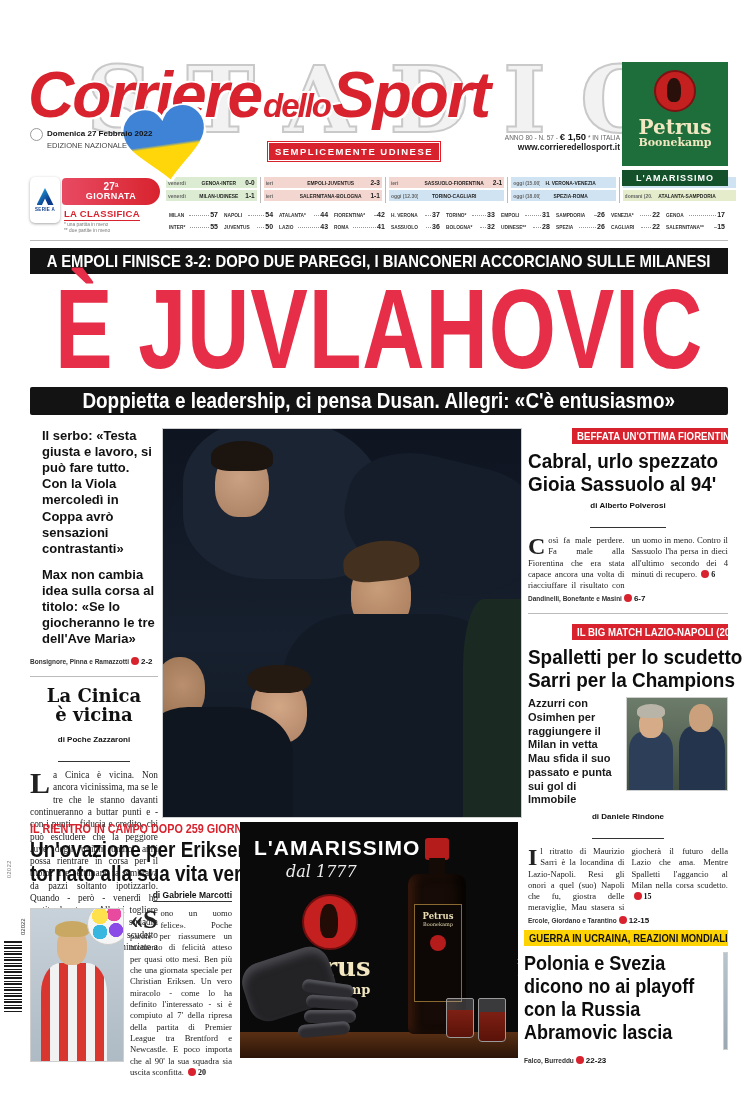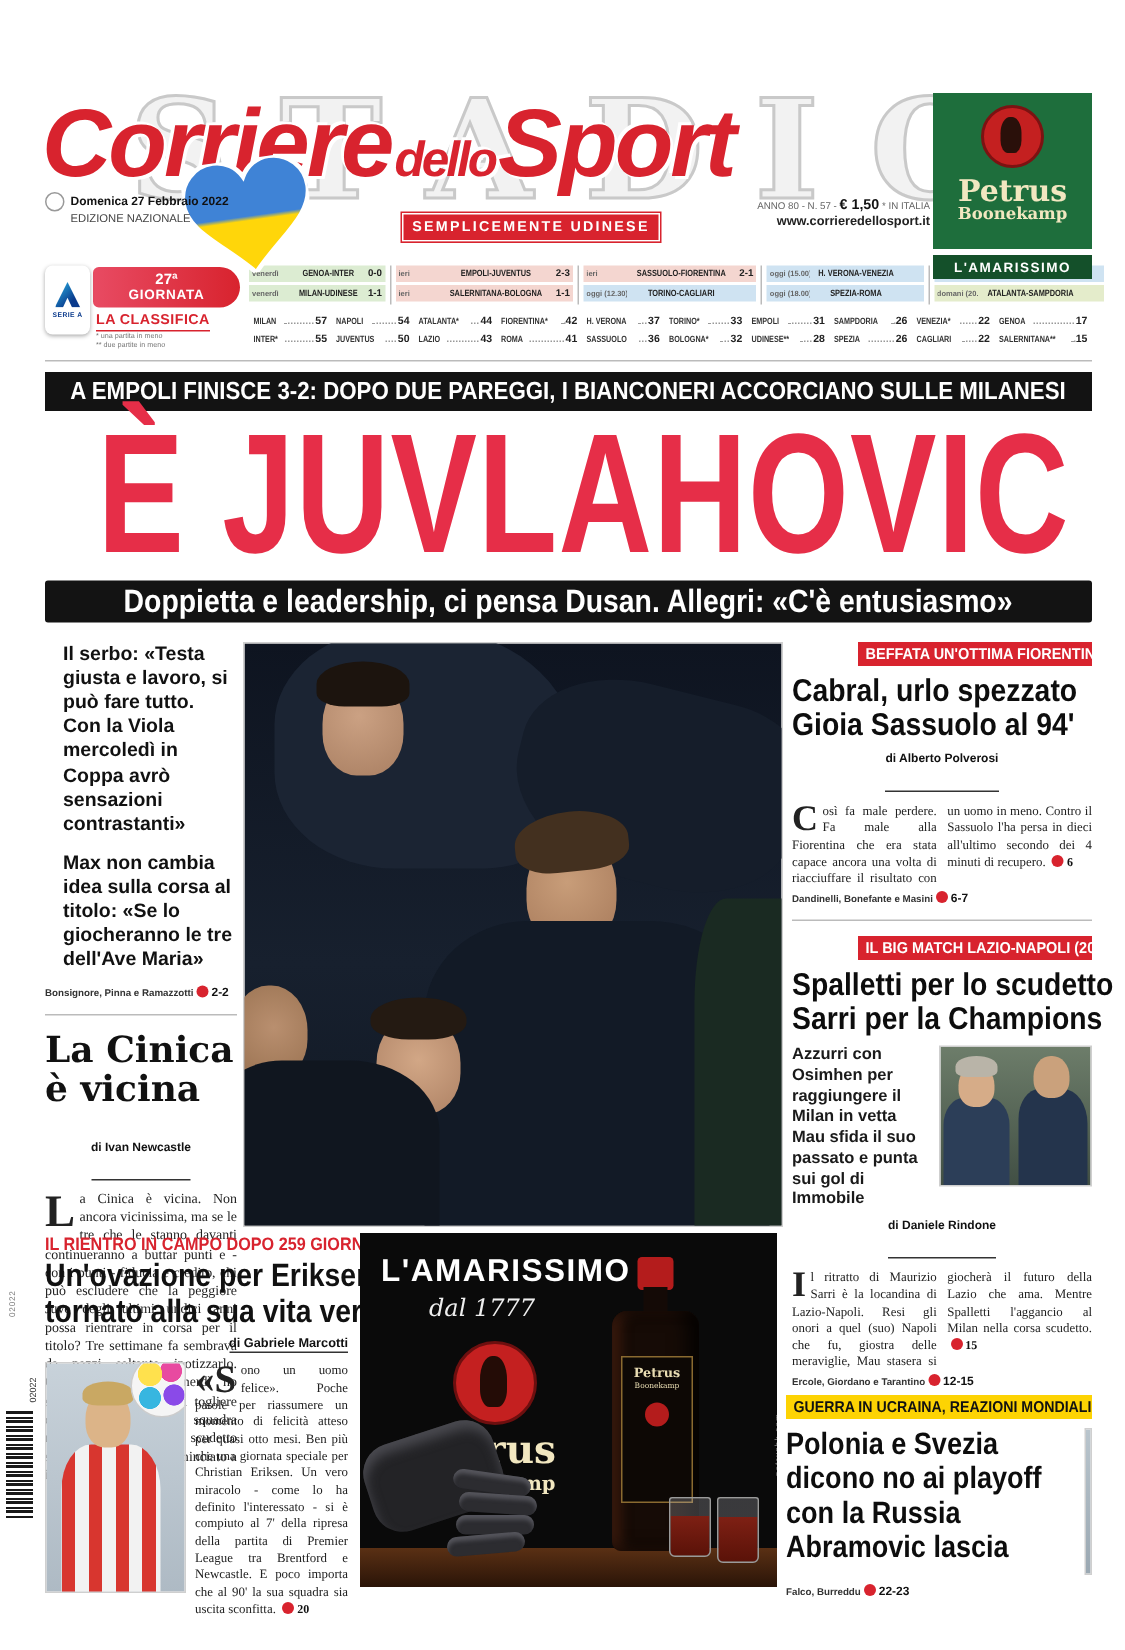--- a/index.html
+++ b/index.html
@@ -70,35 +70,35 @@
   .st-col{flex:1;padding:0 3px;}
   .st-row{display:flex;align-items:flex-end;height:12px;}
   .st-name{font-size:6px;font-weight:bold;color:#333;white-space:nowrap;transform:scaleX(.8);transform-origin:left;}
   .st-dots{flex:1;border-bottom:1px dotted #999;margin:0 1px 2px 1px;min-width:2px;}
   .st-pts{font-size:7px;font-weight:bold;color:#222;}
   .strip-rule{left:30px;top:240px;width:698px;height:1px;background:#bbb;}
 
   
   .kicker-bar{left:30px;top:248px;width:698px;height:26px;background:#131313;display:flex;align-items:center;justify-content:center;}
   .kicker-bar span{color:#fff;font-weight:bold;font-size:16.5px;transform:scaleX(.9);transform-origin:center;white-space:nowrap;}
-  .headline{left:40px;top:272px;width:698px;height:112px;display:flex;align-items:center;justify-content:center;}
+  .headline{left:30px;top:272px;width:698px;height:112px;display:flex;align-items:center;justify-content:center;}
   .headline span{color:#e62e48;font-weight:bold;font-size:108px;letter-spacing:1px;
       transform:scale(.8,1.05);transform-origin:center;white-space:nowrap;}
   .subhead-bar{left:30px;top:387px;width:698px;height:28px;background:#131313;border-radius:2px;
       display:flex;align-items:center;justify-content:center;}
   .subhead-bar span{color:#fff;font-weight:bold;font-size:21.5px;transform:scaleX(.88);transform-origin:center;white-space:nowrap;}
 
   
   .left-col{left:30px;top:428px;width:128px;}
   .left-col p{margin:0 0 10px 12px;font-size:13px;font-weight:bold;line-height:1.24;color:#111;}
   .authors-line{font-size:6.5px;font-weight:bold;color:#333;margin-top:4px;}
   .pgdot{display:inline-block;width:8px;height:8px;background:#d8232e;border-radius:50%;vertical-align:-1px;margin:0 2px;}
   .pgno{font-weight:bold;font-size:8px;color:#111;}
   .hr{height:1px;background:#bbb;margin:10px 0;}
-  .cinica-title{font-family:"DejaVu Serif",serif;font-weight:bold;font-size:24px;line-height:1.05;margin:4px 0 22px;}
+  .cinica-title{font-family:"DejaVu Serif",serif;font-weight:bold;font-size:18px;line-height:1.05;text-align:center;margin:4px 0 10px;}
   .byline-c{text-align:center;font-size:8px;font-weight:bold;border-bottom:1px solid #333;
       display:table;margin:0 auto 7px;padding-bottom:17px;}
   .serif-body{font-family:"Liberation Serif",serif;font-size:9.3px;line-height:1.32;text-align:justify;color:#222;}
   .dropcap{float:left;font-family:"Liberation Serif",serif;font-weight:bold;font-size:30px;line-height:.78;
       margin:2px 3px 0 0;}
   .main-photo{left:162px;top:428px;width:358px;height:388px;border:1px solid #cfcfcf;
       background:linear-gradient(180deg,#0e1420 0%,#17202e 55%,#101722 100%);overflow:hidden;}
   .ph{position:absolute;}
 
   .right-col{left:528px;top:428px;width:200px;}
@@ -435,21 +435,21 @@
     <p>Il serbo: «Testa giusta e lavoro, si può fare tutto. Con la Viola mercoledì in Coppa avrò sensazioni contrastanti»</p>
     <p>Max non cambia idea sulla corsa al titolo: «Se lo giocheranno le tre dell'Ave Maria»</p>
     <div class="authors-line">
       <span>Bonsignore, Pinna e Ramazzotti</span><span class="pgdot"></span><span class="pgno">2-2</span>
     </div>
     <div class="hr"></div>
     <div class="cinica-title">
       <div>La Cinica</div>
       <div>è vicina</div>
     </div>
-    <div class="byline-c">di Ivan Newcastle</div>
+    <div class="byline-c">di Poche Zazzaroni</div>
     <div class="serif-body">
       <span class="dropcap">L</span><span>a Cinica è vicina. Non ancora vicinissima, ma se le tre che le stanno davanti continueranno a buttar punti e - con i punti - fiducia e credito, chi può escludere che la peggiore Juve degli ultimi undici anni possa rientrare in corsa per il titolo? Tre settimane fa sembrava da pazzi soltanto ipotizzarlo. Quando - però - venerdì ho sentito lo stesso Allegri togliere ogni speranza alla sua squadra ricordando che per lo scudetto servono 85 punti, ho cominciato a insospettirmi.</span>
       <span class="pgdot"></span><span class="pgno">3</span>
     </div>
   </div>
 
   <div class="abs main-photo">
     <div class="ph" style="left:20px;top:-10px;width:200px;height:160px;background:#1b2433;border-radius:40% 50% 30% 40%;"></div>
     <div class="ph head" style="left:52px;top:22px;width:54px;height:66px;background:radial-gradient(circle at 45% 40%,#cba183,#a97f62);"></div>
     <div class="ph" style="left:48px;top:12px;width:62px;height:30px;background:#1c140e;border-radius:50% 50% 30% 30%;"></div>

